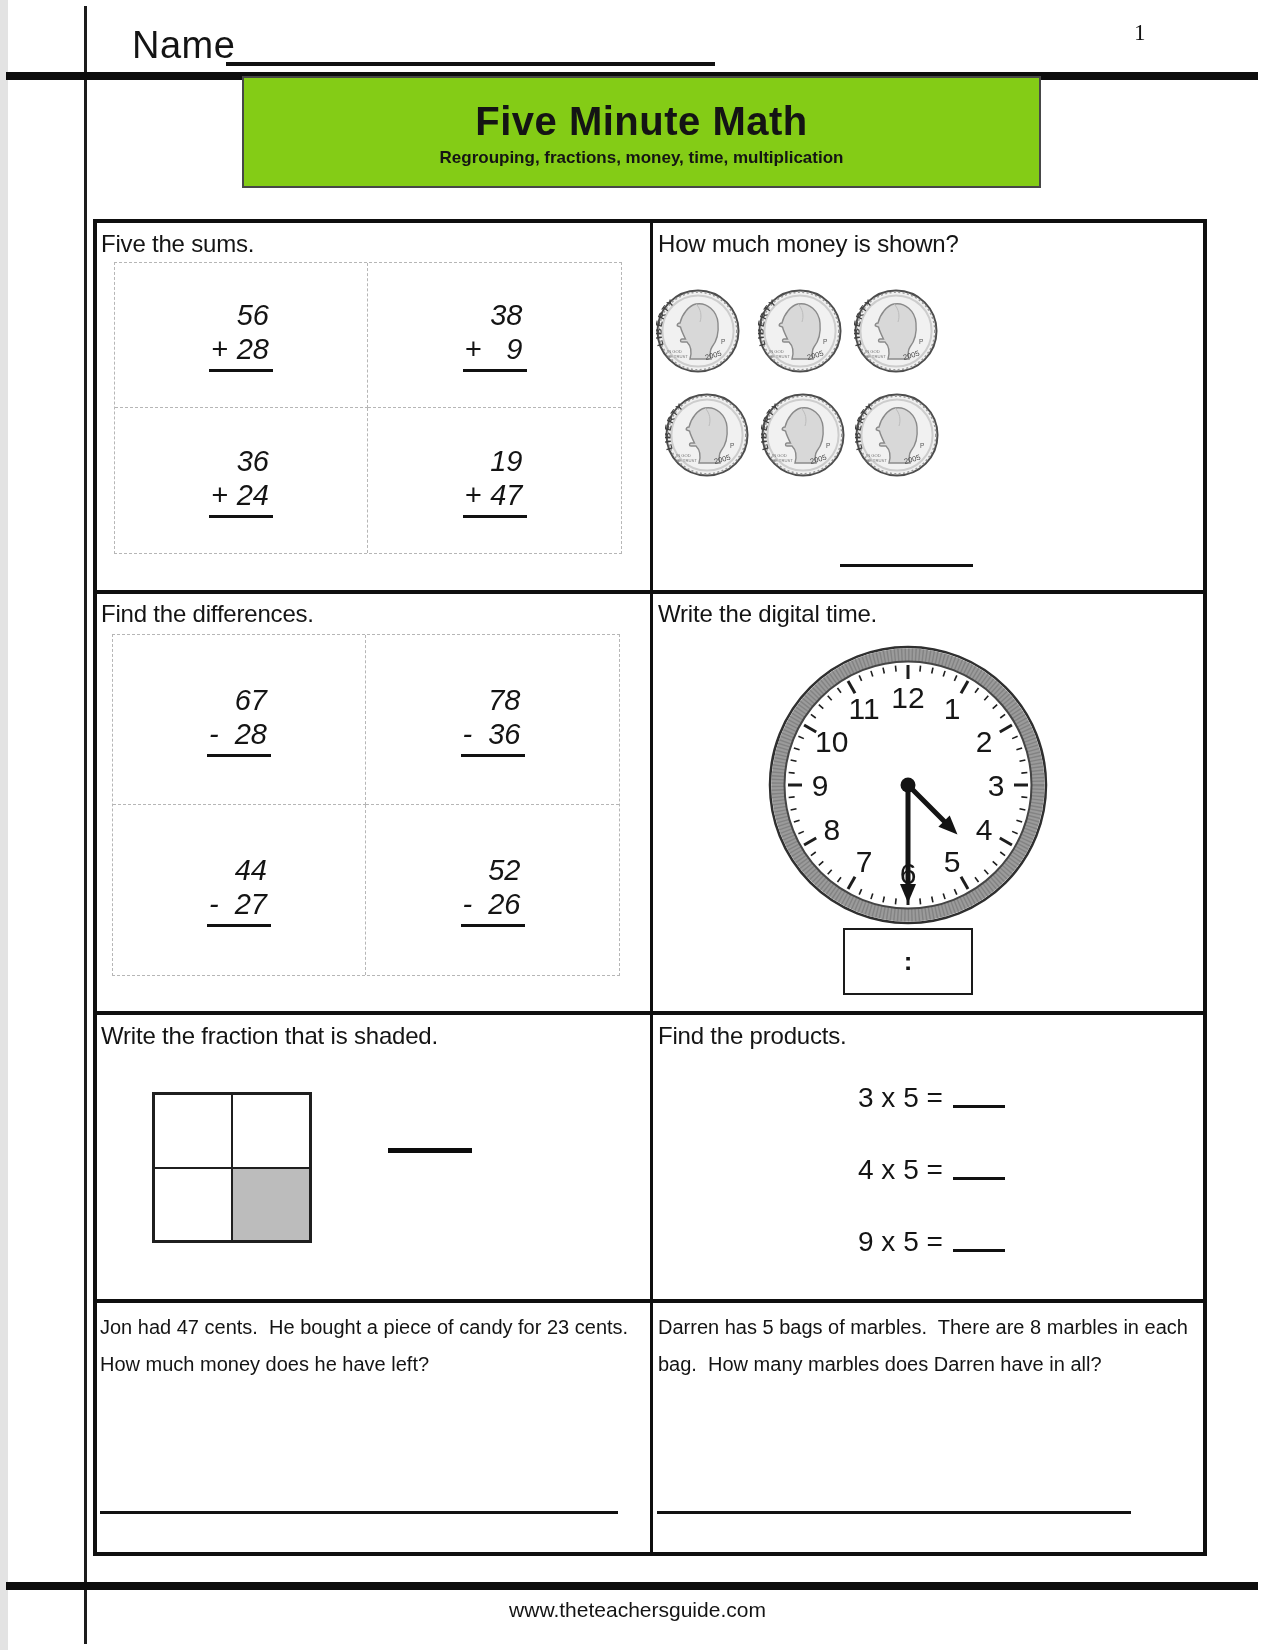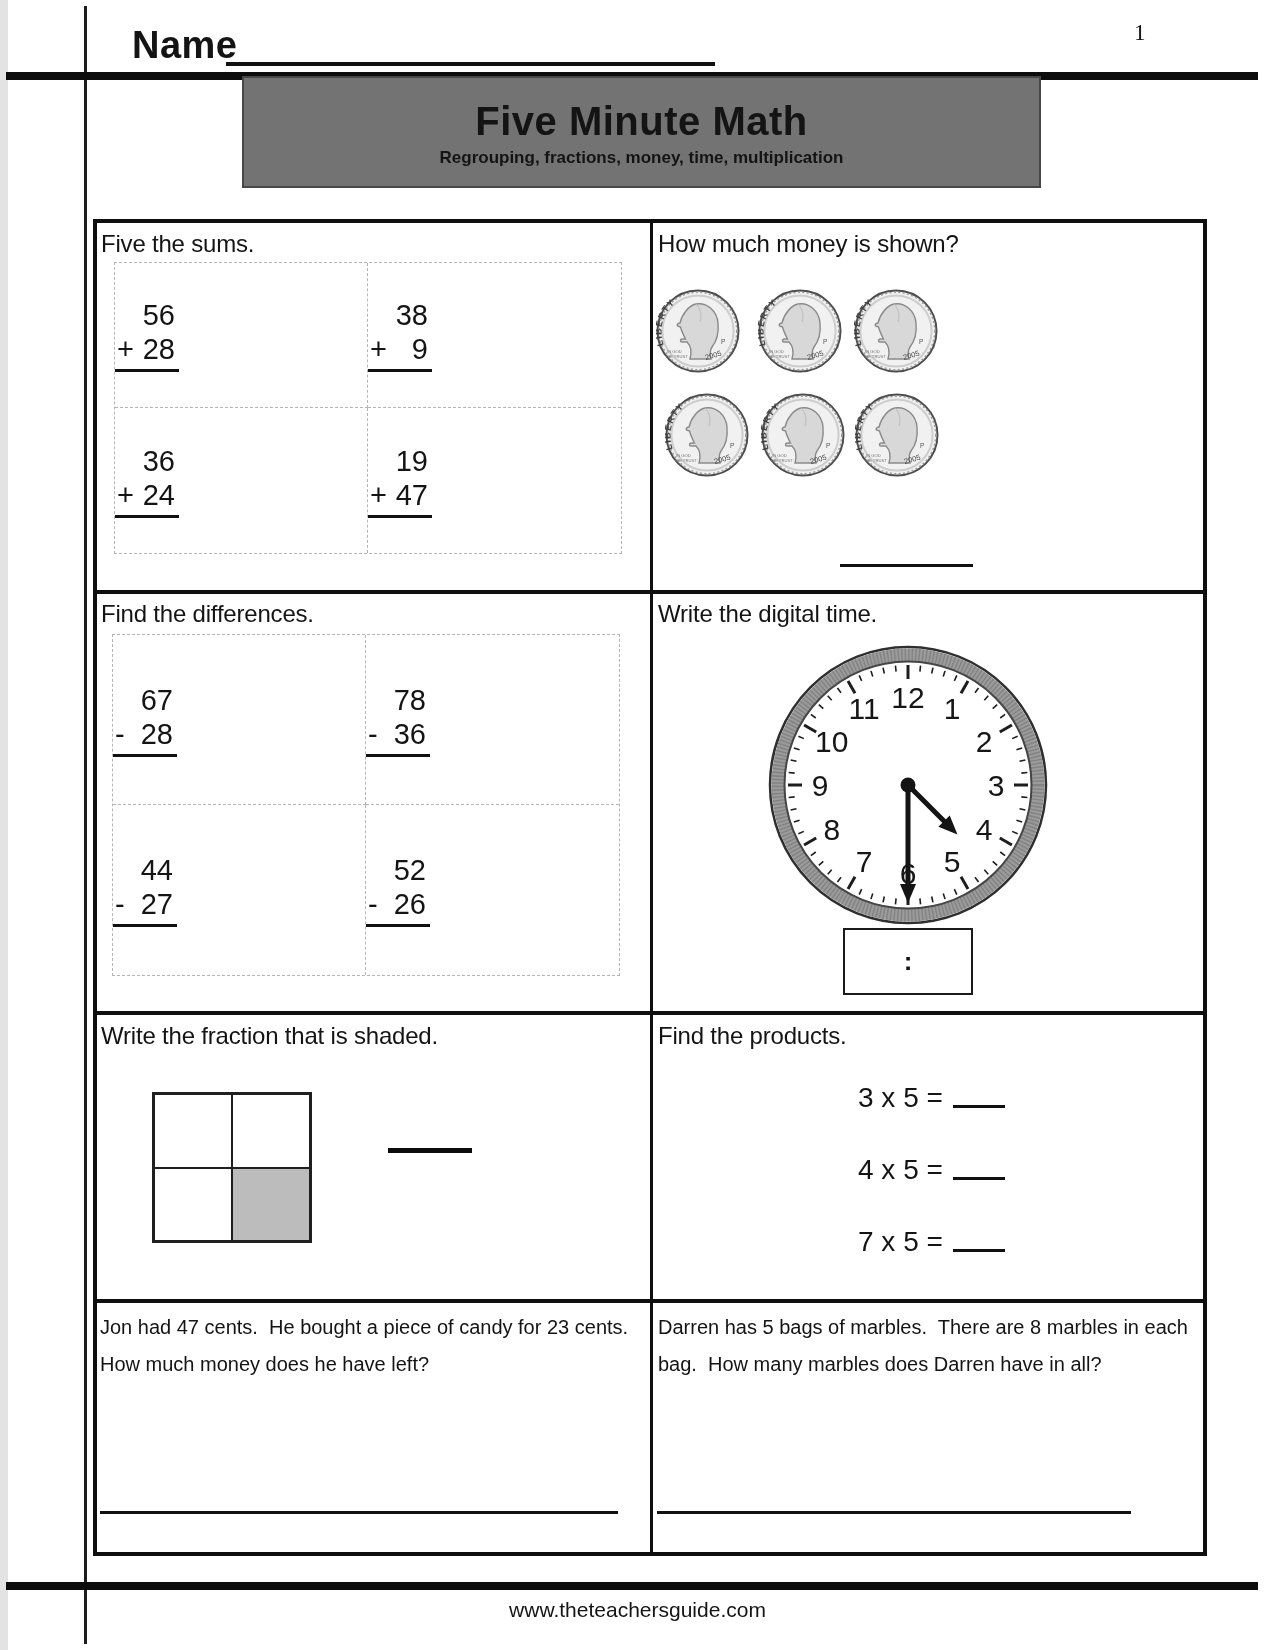--- a/index.html
+++ b/index.html
@@ -5,41 +5,41 @@
   html,body{margin:0;padding:0;background:#9a9a9a;}
   .sheet{
     position:relative;width:1275px;height:1650px;margin:0 auto;background:#ffffff;
     font-family:"Liberation Sans","DejaVu Sans",sans-serif;color:#141414;overflow:hidden;
   }
   .abs{position:absolute;}
   
   .edge-strip{left:0;top:0;width:8px;height:1650px;background:#e3e3e3;}
   .margin-line{left:84px;top:6px;width:3px;height:1638px;background:#1c1c1c;}
   
-  .name-label{left:132px;top:24px;font-size:38px;letter-spacing:.5px;font-weight:bold;}
+  .name-label{left:132px;top:24px;font-size:38px;letter-spacing:.5px;}
   .name-line{left:226px;top:62px;width:489px;height:4px;background:#111;}
   .page-num{left:1134px;top:20px;font-size:23px;font-family:"Liberation Serif","DejaVu Serif",serif;}
   .rule{left:6px;width:1252px;height:8px;background:#0d0d0d;}
   .rule-top{top:72px;}
   .rule-bottom{top:1582px;}
   .title-box{
     left:242px;top:76px;width:799px;height:112px;box-sizing:border-box;
     border:2px solid #474747;text-align:center;padding-top:20px;
   }
   .title-main{font-size:40px;font-weight:bold;line-height:46px;letter-spacing:.5px;}
   .title-sub{font-size:17px;font-weight:bold;margin-top:4px;}
   
   .wtable{left:93px;top:219px;width:1114px;height:1337px;box-sizing:border-box;border:4px solid #0f0f0f;}
   .col-div{position:absolute;left:553px;top:0;width:3px;height:100%;background:#0f0f0f;}
   .row-div{position:absolute;left:0;width:100%;height:3.5px;background:#0f0f0f;}
   
   .sec-h{font-size:24px;letter-spacing:-.2px;}
   
   .dgrid{display:grid;grid-template-columns:1fr 1fr;grid-template-rows:1fr 1fr;border:1px dashed #b6b6b6;}
-  .dcell{display:flex;align-items:center;}
+  .dcell{display:flex;align-items:center;justify-content:center;font-style:italic;}
   .dcell:nth-child(1){border-right:1px dashed #b6b6b6;border-bottom:1px dashed #b6b6b6;}
   .dcell:nth-child(2){border-bottom:1px dashed #b6b6b6;}
   .dcell:nth-child(3){border-right:1px dashed #b6b6b6;}
   .sums-grid{left:114px;top:262px;width:506px;height:290px;}
   .diff-grid{left:112px;top:634px;width:506px;height:340px;}
   .prob{width:64px;font-size:29px;line-height:34px;}
   .ptop{text-align:right;padding-right:4px;}
   .pbot{display:flex;justify-content:space-between;border-bottom:3.5px solid #111;padding:0 4px 3px 2px;}
   
   .coin{position:absolute;}
@@ -74,21 +74,21 @@
 
   <div class="abs edge-strip"></div>
   <div class="abs margin-line"></div>
 
   <div class="abs name-label">Name</div>
   <div class="abs name-line"></div>
   <div class="abs page-num">1</div>
 
   <div class="abs rule rule-top"></div>
 
-  <div class="abs title-box" id="title-box" style="background: #737373;">
+  <div class="abs title-box" id="title-box" style="background: #84cc16;">
     <div class="title-main">Five Minute Math</div>
     <div class="title-sub">Regrouping, fractions, money, time, multiplication</div>
   </div>
 
   <div class="abs wtable">
     <div class="col-div"></div>
     <div class="row-div" style="top:367px"></div>
     <div class="row-div" style="top:788px"></div>
     <div class="row-div" style="top:1076px"></div>
   </div>
@@ -275,21 +275,21 @@
 
   <div class="abs sec-h" style="left:658px;top:1022px">Find the products.</div>
   <div class="abs products-list" id="products-list">
       <div class="prow">
        <span>3 x 5 =</span><span class="pblank"></span>
      </div>
       <div class="prow">
        <span>4 x 5 =</span><span class="pblank"></span>
      </div>
       <div class="prow">
-       <span>7 x 5 =</span><span class="pblank"></span>
+       <span>9 x 5 =</span><span class="pblank"></span>
      </div>
     </div>
 
   <div class="abs wp wp-left">Jon had 47 cents.  He bought a piece of candy for 23 cents.  How much money does he have left?</div>
   <div class="abs wp wp-right">Darren has 5 bags of marbles.  There are 8 marbles in each bag.  How many marbles does Darren have in all?</div>
   <div class="abs wp-line wp-line-left"></div>
   <div class="abs wp-line wp-line-right"></div>
 
   <div class="abs rule rule-bottom"></div>
   <div class="abs footer">www.theteachersguide.com</div>

